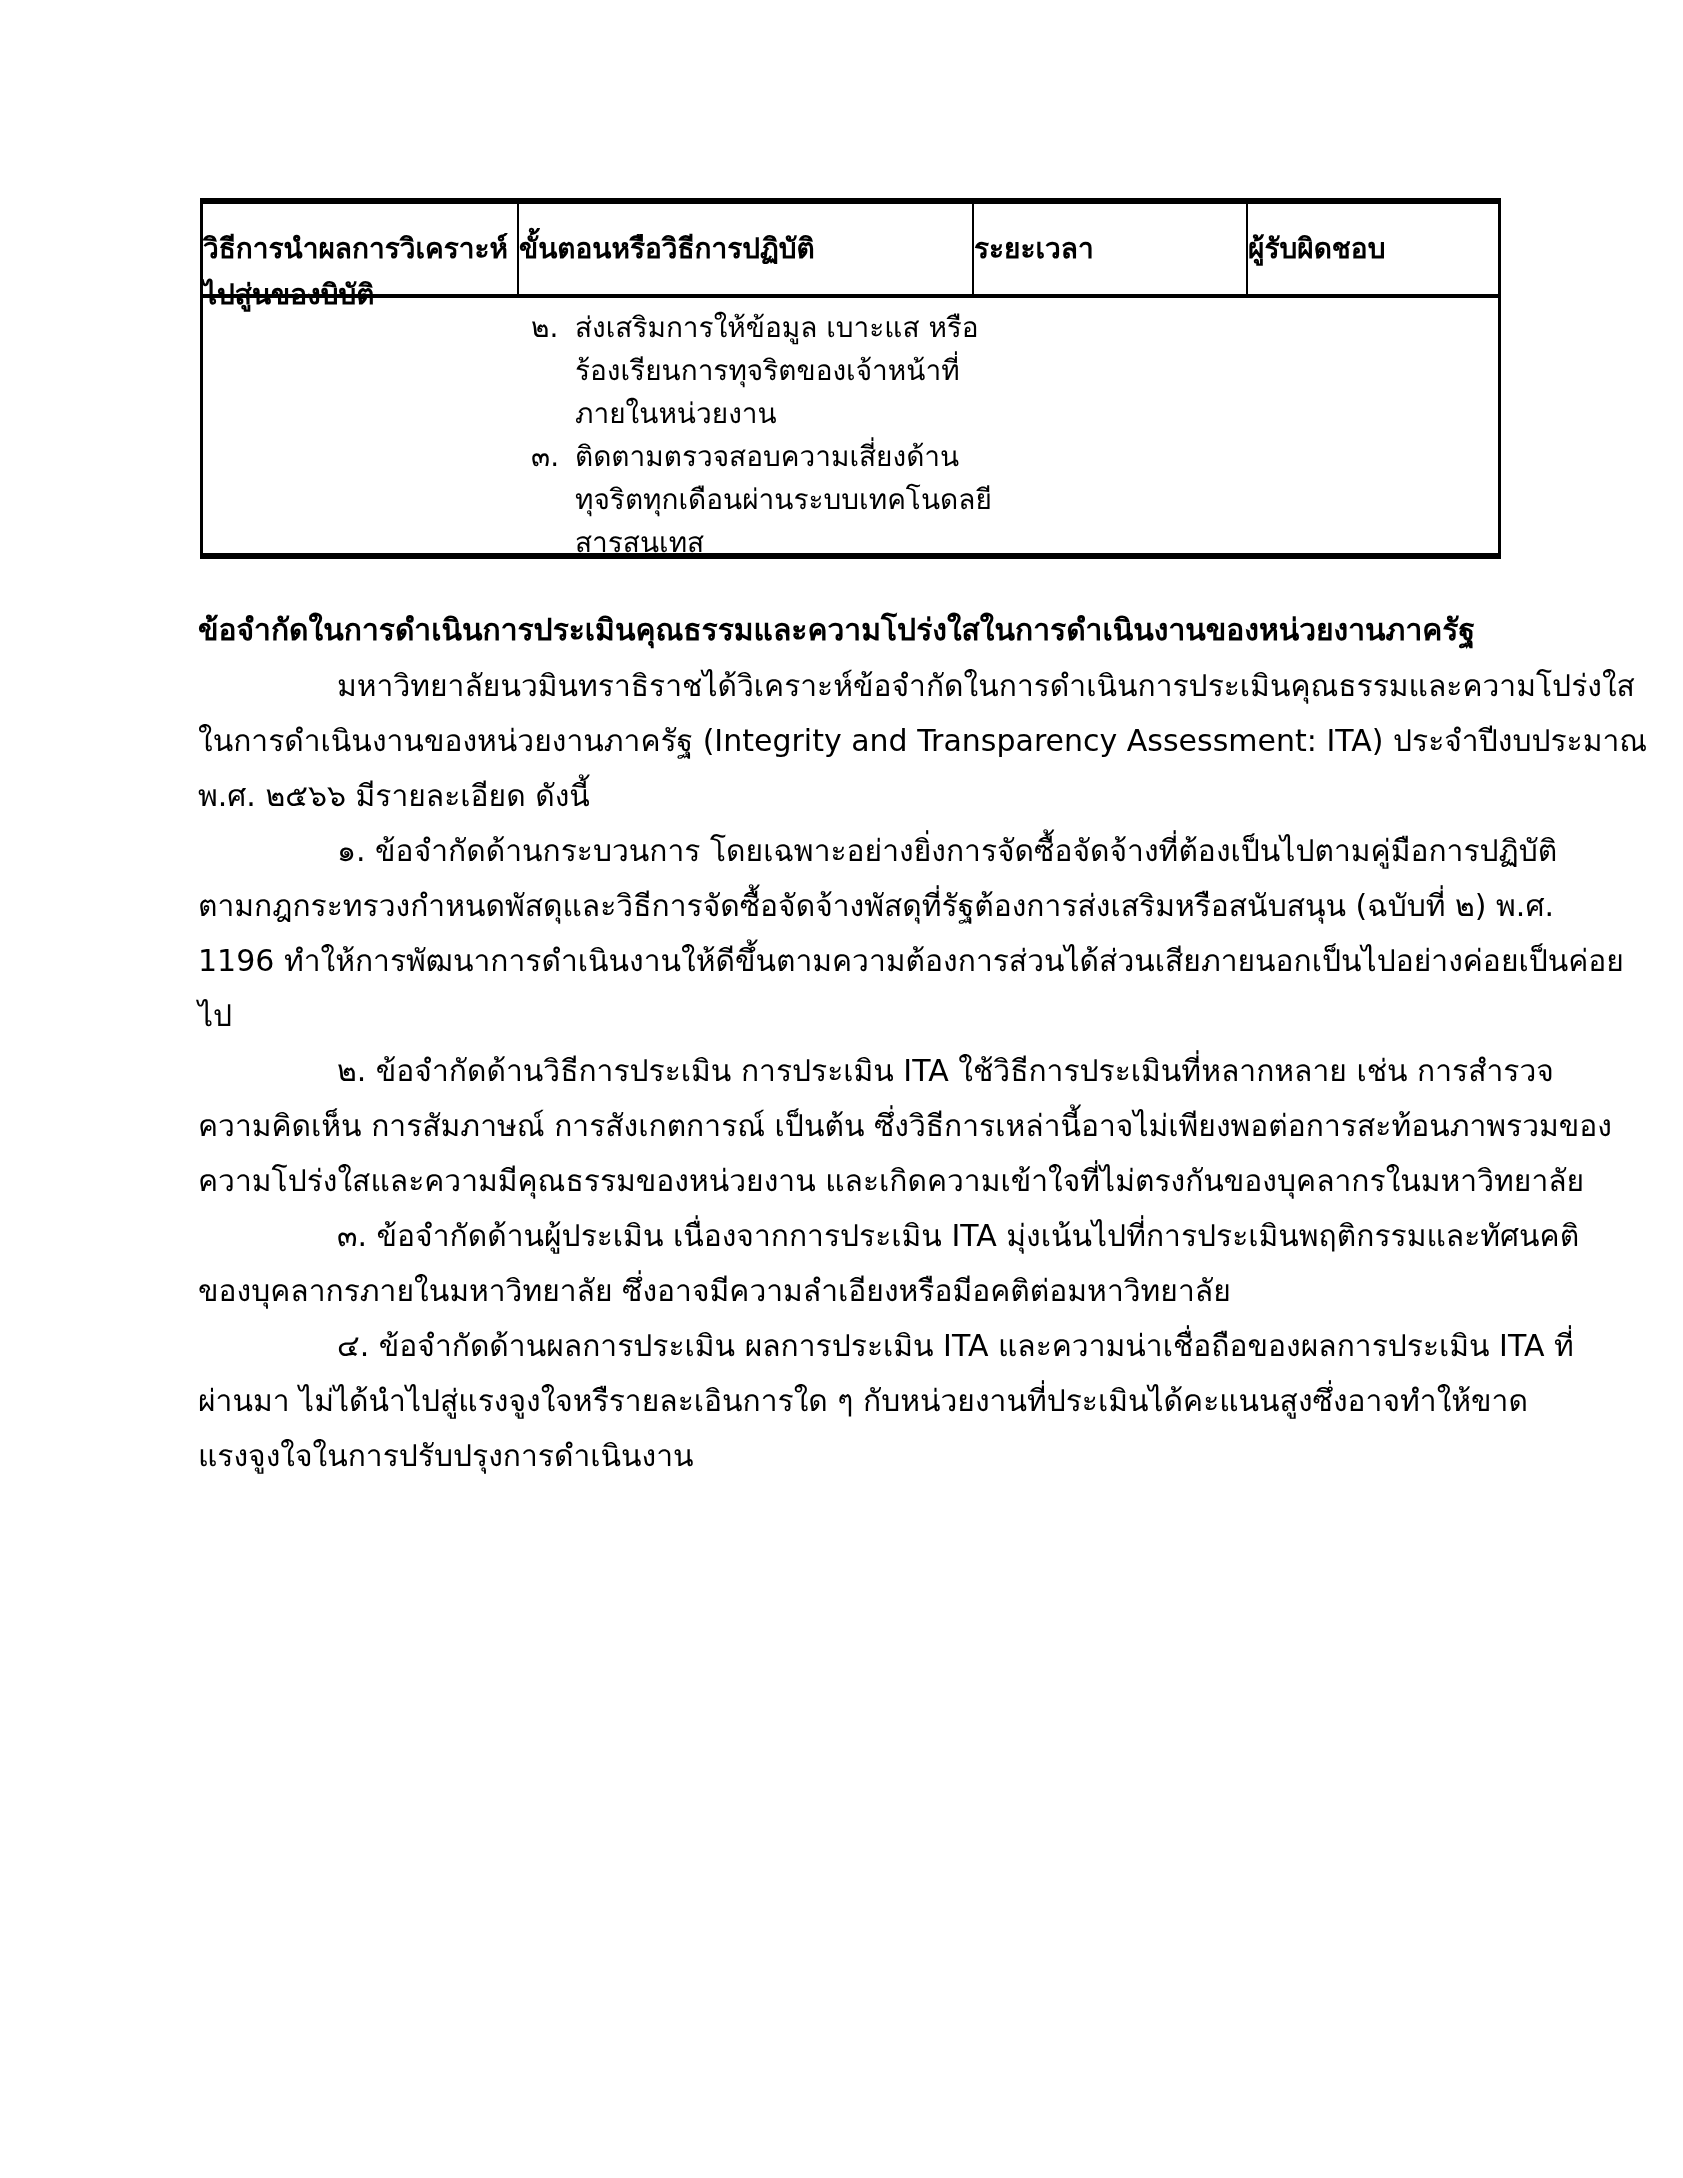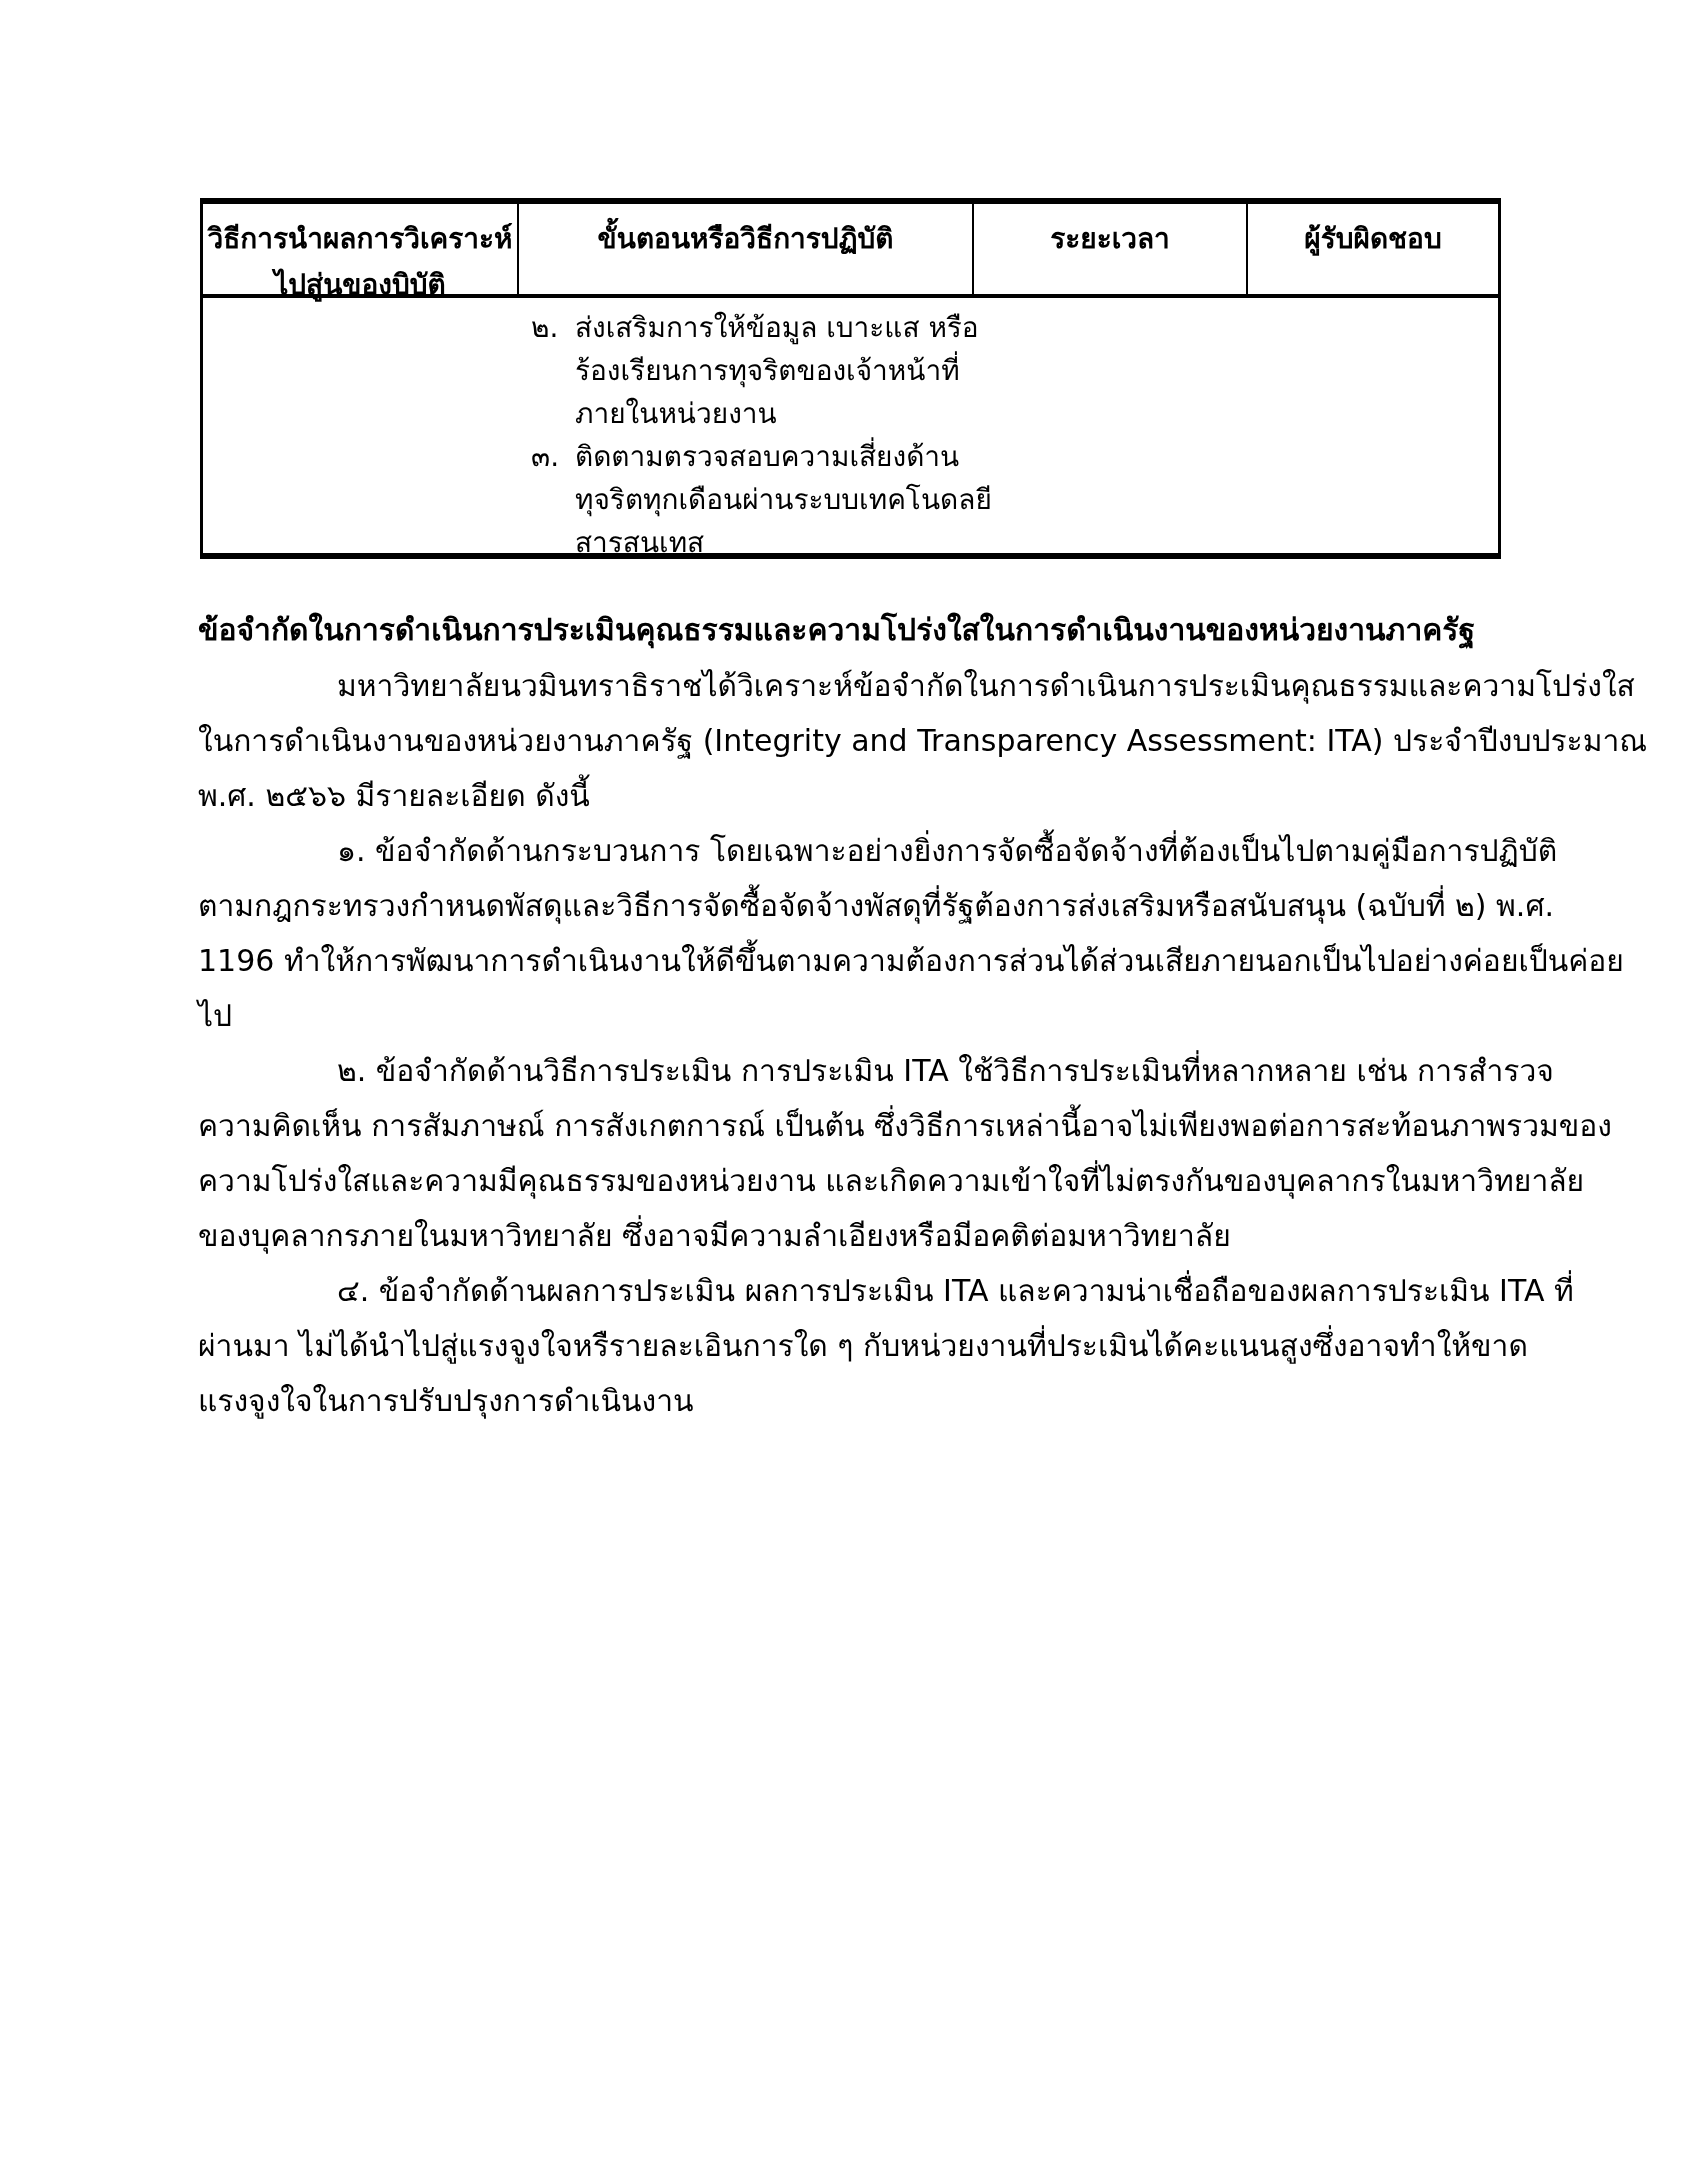--- a/index.html
+++ b/index.html
@@ -32,23 +32,24 @@
     grid-template-rows: 94px 255px;
     background: #fff;
   }
   .ita-table .cell {
     box-sizing: border-box;
     font-size: 28px;
   }
   .ita-table .th {
     border-bottom: 4px solid #000;
     font-weight: bold;
-    text-align: center;
-    padding-top: 12px;
+    text-align: left;
+    padding-top: 24px;
     line-height: 46px;
+    font-family: Liberation Mono, monospace;
   }
   .ita-table .c1, .ita-table .c2, .ita-table .c3 { border-right: 2px solid #000; }
   .ita-table .td { padding-top: 8px; }
   .td-practice { padding: 8px 6px 0 12px; }
   .list-item {
     display: grid;
     grid-template-columns: 44px 1fr;
     align-items: start;
   }
   .list-item .num  { line-height: 43px; }
@@ -132,20 +133,21 @@
       <div class="para-line">ไป</div>
     </div>
 
     <div>
       <div class="para-line first">๒. ข้อจำกัดด้านวิธีการประเมิน การประเมิน ITA ใช้วิธีการประเมินที่หลากหลาย เช่น การสำรวจ</div>
       <div class="para-line">ความคิดเห็น การสัมภาษณ์ การสังเกตการณ์ เป็นต้น ซึ่งวิธีการเหล่านี้อาจไม่เพียงพอต่อการสะท้อนภาพรวมของ</div>
       <div class="para-line">ความโปร่งใสและความมีคุณธรรมของหน่วยงาน และเกิดความเข้าใจที่ไม่ตรงกันของบุคลากรในมหาวิทยาลัย</div>
     </div>
 
     <div>
+      <div class="para-line first">๓. ข้อจำกัดด้านผู้ประเมิน เนื่องจากการประเมิน ITA มุ่งเน้นไปที่การประเมินพฤติกรรมและทัศนคติ</div>
       <div class="para-line">ของบุคลากรภายในมหาวิทยาลัย ซึ่งอาจมีความลำเอียงหรือมีอคติต่อมหาวิทยาลัย</div>
     </div>
 
     <div>
       <div class="para-line first">๔. ข้อจำกัดด้านผลการประเมิน ผลการประเมิน ITA และความน่าเชื่อถือของผลการประเมิน ITA ที่</div>
       <div class="para-line">ผ่านมา ไม่ได้นำไปสู่แรงจูงใจหรืรายละเอินการใด ๆ กับหน่วยงานที่ประเมินได้คะแนนสูงซึ่งอาจทำให้ขาด</div>
       <div class="para-line">แรงจูงใจในการปรับปรุงการดำเนินงาน</div>
     </div>
 
   </div>

